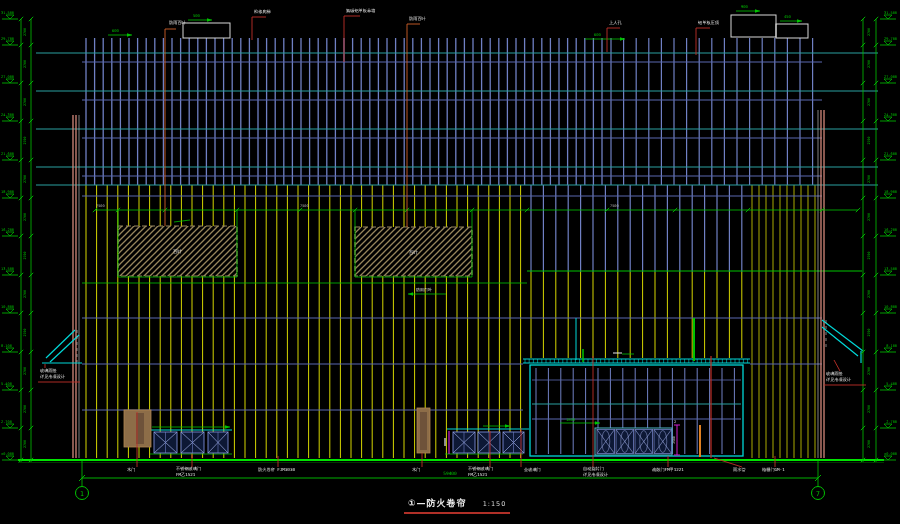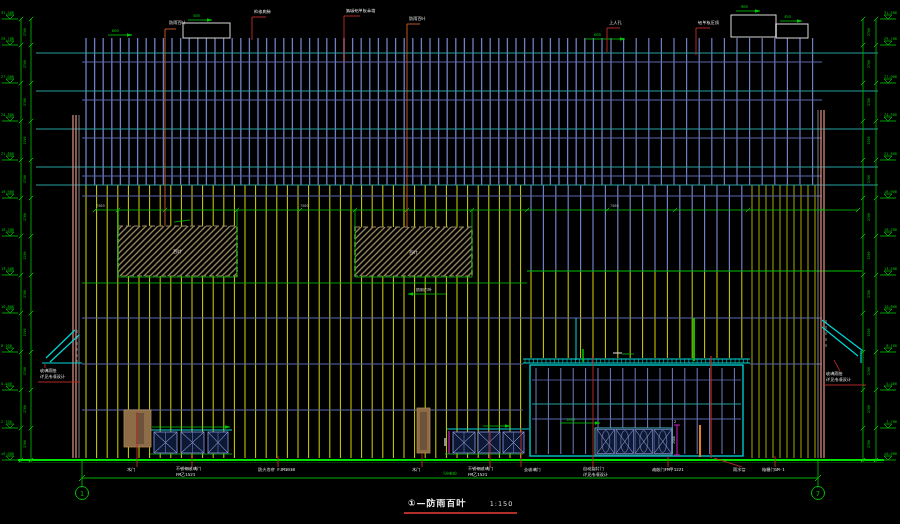--- a/index.html
+++ b/index.html
@@ -3,21 +3,21 @@
 <meta charset="utf-8">
 <style>
   html,body{margin:0;padding:0;background:#000;}
   .stage{position:relative;width:900px;height:524px;background:#000;overflow:hidden;
          font-family:"DejaVu Sans Mono","Liberation Mono",monospace;}
   svg{display:block;}
   svg text{font-family:"DejaVu Sans Mono","Liberation Mono",monospace;}
   .title-overlay{position:absolute;left:404px;top:497px;color:#f0f0f0;
      font-family:"DejaVu Sans",sans-serif;font-size:9px;font-weight:bold;
      border-bottom:2px solid #b03028;padding:0 4px 2px 4px;letter-spacing:1px;white-space:nowrap;}
-  .title-overlay .scale{font-size:6.5px;font-weight:normal;margin-left:23px;color:#d8d8d8;}
+  .title-overlay .scale{font-size:6.5px;font-weight:normal;margin-left:16px;color:#d8d8d8;}
 </style>
 </head>
 <body>
 
 <div class="stage">
   <svg id="cad" width="900" height="524" viewBox="0 0 900 524">
       <defs>
         <pattern id="hp" width="6" height="6" patternUnits="userSpaceOnUse">
           <rect x="0" y="0" width="6" height="6" fill="#000"></rect>
           <path d="M-1,1 l2,-2 M0,6 L6,0 M5,7 l2,-2" stroke="#97855c" stroke-width="1.3" fill="none"></path>
@@ -669,15 +669,15 @@
         <text x="826" y="380.5" font-size="4.2" fill="#e8e8e8">详见专项设计</text>
         <line x1="824" y1="385" x2="866" y2="385" stroke="#c03028" stroke-width="0.9"></line>
       </g>
       <g>
         <line x1="408" y1="294" x2="446" y2="294" stroke="#00c400" stroke-width="0.8"></line>
         <polygon points="408,294 413,292.2 413,295.8" fill="#00c400"></polygon>
         <text x="416" y="291" font-size="4" fill="#e8e8e8">防雨百叶</text>
       </g>
     </svg>
   <div class="title-overlay">
-    <span>①—防雨百叶</span><span class="scale">1:150</span>
+    <span>①—防火卷帘</span><span class="scale">1:150</span>
   </div>
 </div>
 
 </body></html>

